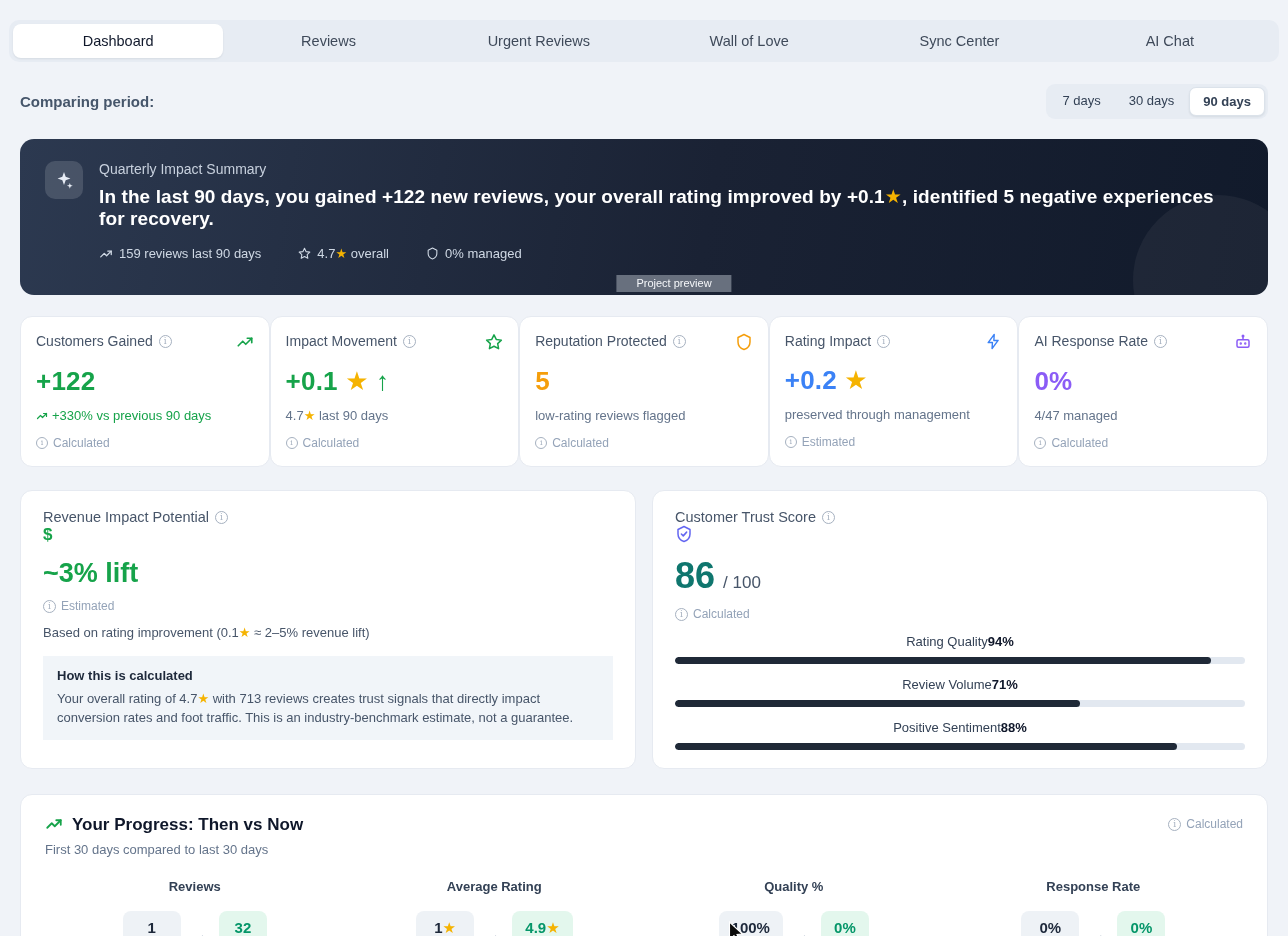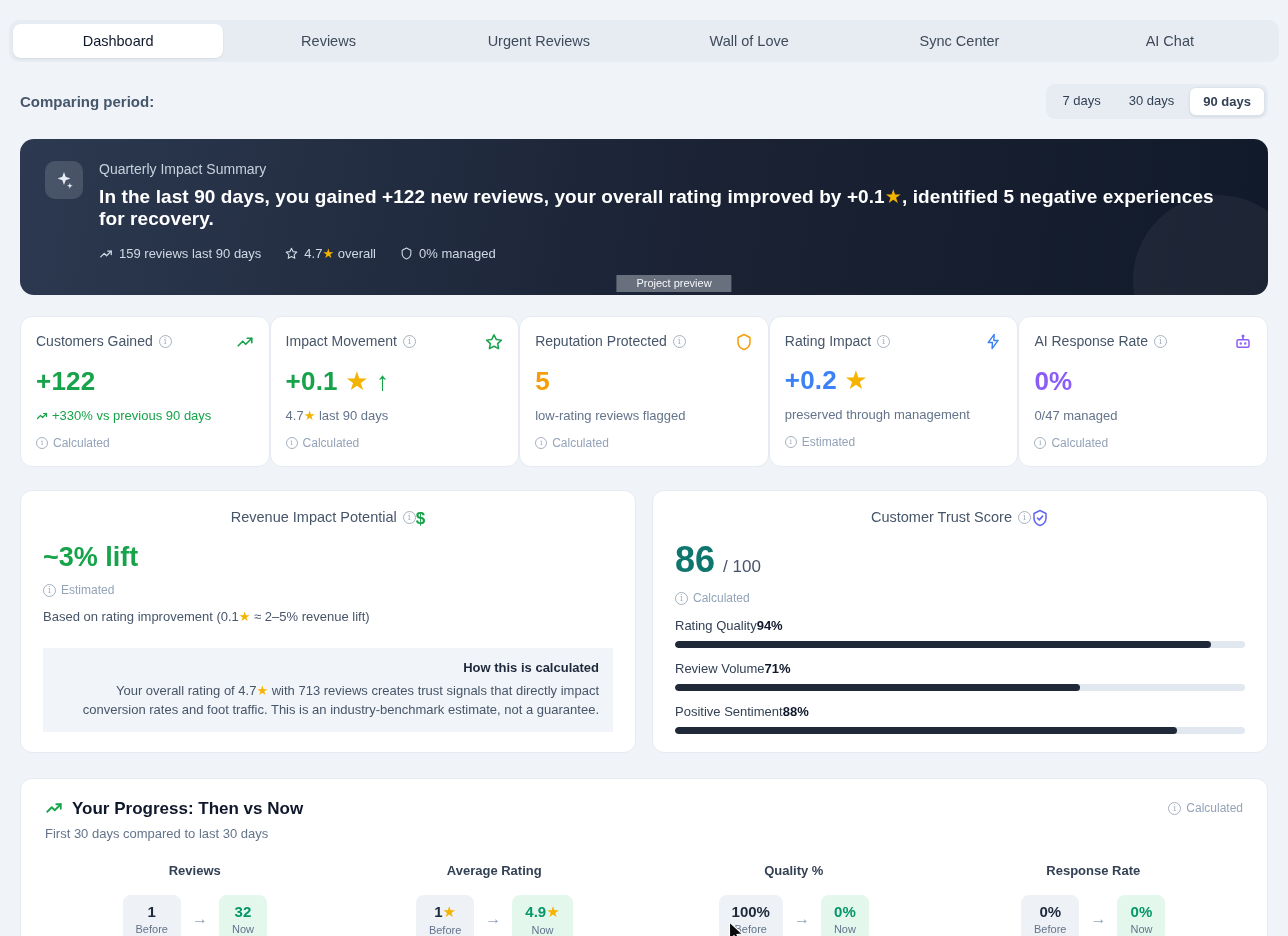--- a/index.html
+++ b/index.html
@@ -54,21 +54,21 @@
     background: rgba(255,255,255,.05);
   }
   .hero-icon {
     flex: 0 0 38px; width: 38px; height: 38px; border-radius: 10px;
     background: rgba(255,255,255,.14);
     display: flex; align-items: center; justify-content: center;
     color: #e7ecf5;
   }
   .hero-title { font-size: 14px; color: #c7d0dd; }
   .hero-headline { font-size: 19px; font-weight: 700; margin-top: 8px; letter-spacing: .1px; }
-  .hero-stats { display: flex; gap: 24px; margin-top: 16px; font-size: 13px; color: #cfd8e4; }
+  .hero-stats { display: flex; gap: 37px; margin-top: 16px; font-size: 13px; color: #cfd8e4; }
   .hero-stat { display: inline-flex; align-items: center; gap: 6px; }
   .hero-badge {
     position: absolute; left: calc(50% + 30px); transform: translateX(-50%); bottom: 3px;
     background: #68707e; color: #f5f7fa; font-size: 11px;
     padding: 2px 20px 3px; border-radius: 0; white-space: nowrap;
   }
 
   
   .cards { display: flex; margin: 21px 20px 0; }
   .card {
@@ -86,34 +86,34 @@
   .card-sub { font-size: 13px; color: #64748b; margin-top: 11px; display: flex; align-items: center; gap: 4px; }
   .card-foot { font-size: 12px; color: #94a3b8; margin-top: 13px; display: flex; gap: 5px; align-items: center; }
   .card-foot .info-i { width: 12px; height: 12px; font-size: 8px; line-height: 10px; }
 
   
   .two-col { display: flex; gap: 16px; margin: 23px 20px 0; }
   .panel {
     flex: 1; background: #fff; border: 1px solid #e6eaf1; border-radius: 12px;
     padding: 18px 22px; min-height: 253px;
   }
-  .panel-head { display: flex; justify-content: center; align-items: flex-start; }
+  .panel-head { display: flex; justify-content: center; align-items: flex-start; flex-direction: column; }
   .panel-title { font-size: 14.5px; color: #475569; font-weight: 500; display: inline-flex; gap: 6px; align-items: center; }
   .big-value { font-size: 27px; font-weight: 700; margin-top: 13px; }
   .score-row { display: flex; align-items: baseline; gap: 8px; margin-top: 12px; }
   .score { font-size: 36px; font-weight: 700; color: #0f766e; }
   .score-max { font-size: 17px; color: #475569; }
   .mini-foot { font-size: 12px; color: #94a3b8; margin-top: 10px; display: flex; gap: 5px; align-items: center; }
   .desc { font-size: 13px; color: #475569; margin-top: 12px; }
-  .how-box { background: #f1f5f9; border-radius: 0; padding: 12px 14px; margin-top: 24px; text-align: right; }
+  .how-box { background: #f1f5f9; border-radius: 0; padding: 12px 14px; margin-top: 16px; }
   .how-title { font-size: 13px; font-weight: 700; color: #1e293b; }
   .how-body { font-size: 13px; color: #475569; margin-top: 7px; line-height: 1.45; }
 
   .bar-row { margin-top: 13px; }
-  .bar-head { display: flex; justify-content: flex-start; font-size: 13px; color: #334155; }
+  .bar-head { display: flex; justify-content: center; font-size: 13px; color: #334155; }
   .bar-pct { font-weight: 700; color: #0f172a; }
   .bar-track { height: 7px; background: #e2e8f0; border-radius: 4px; margin-top: 8px; overflow: hidden; }
   .bar-fill { height: 100%; background: #1f2937; border-radius: 4px; }
 
   
   .progress {
     margin: 25px 20px 0; background: #fff; border: 1px solid #e6eaf1;
     border-radius: 12px; padding: 20px 24px 18px; min-height: 190px;
   }
   .prog-head { display: flex; justify-content: space-between; align-items: flex-start; }
@@ -310,21 +310,21 @@
               <rect x="4" y="9" width="16" height="10" rx="2"></rect>
               <path d="M12 9V5"></path>
               <circle cx="12" cy="4" r="1"></circle>
               <circle cx="9" cy="14" r="0.6" fill="currentColor"></circle>
               <circle cx="15" cy="14" r="0.6" fill="currentColor"></circle>
             </svg>
           </span>
       </div>
       <div class="card-value" style="color: rgb(139, 92, 246);">0%</div>
       <div class="card-sub">
-          <span>0/47 managed</span>
+          <span>4/47 managed</span>
         </div>
       <div class="card-foot">
           <span class="info-i">i</span>
           <span>Calculated</span>
         </div>
     </div>
 
   </div>
 
   <div class="two-col">

